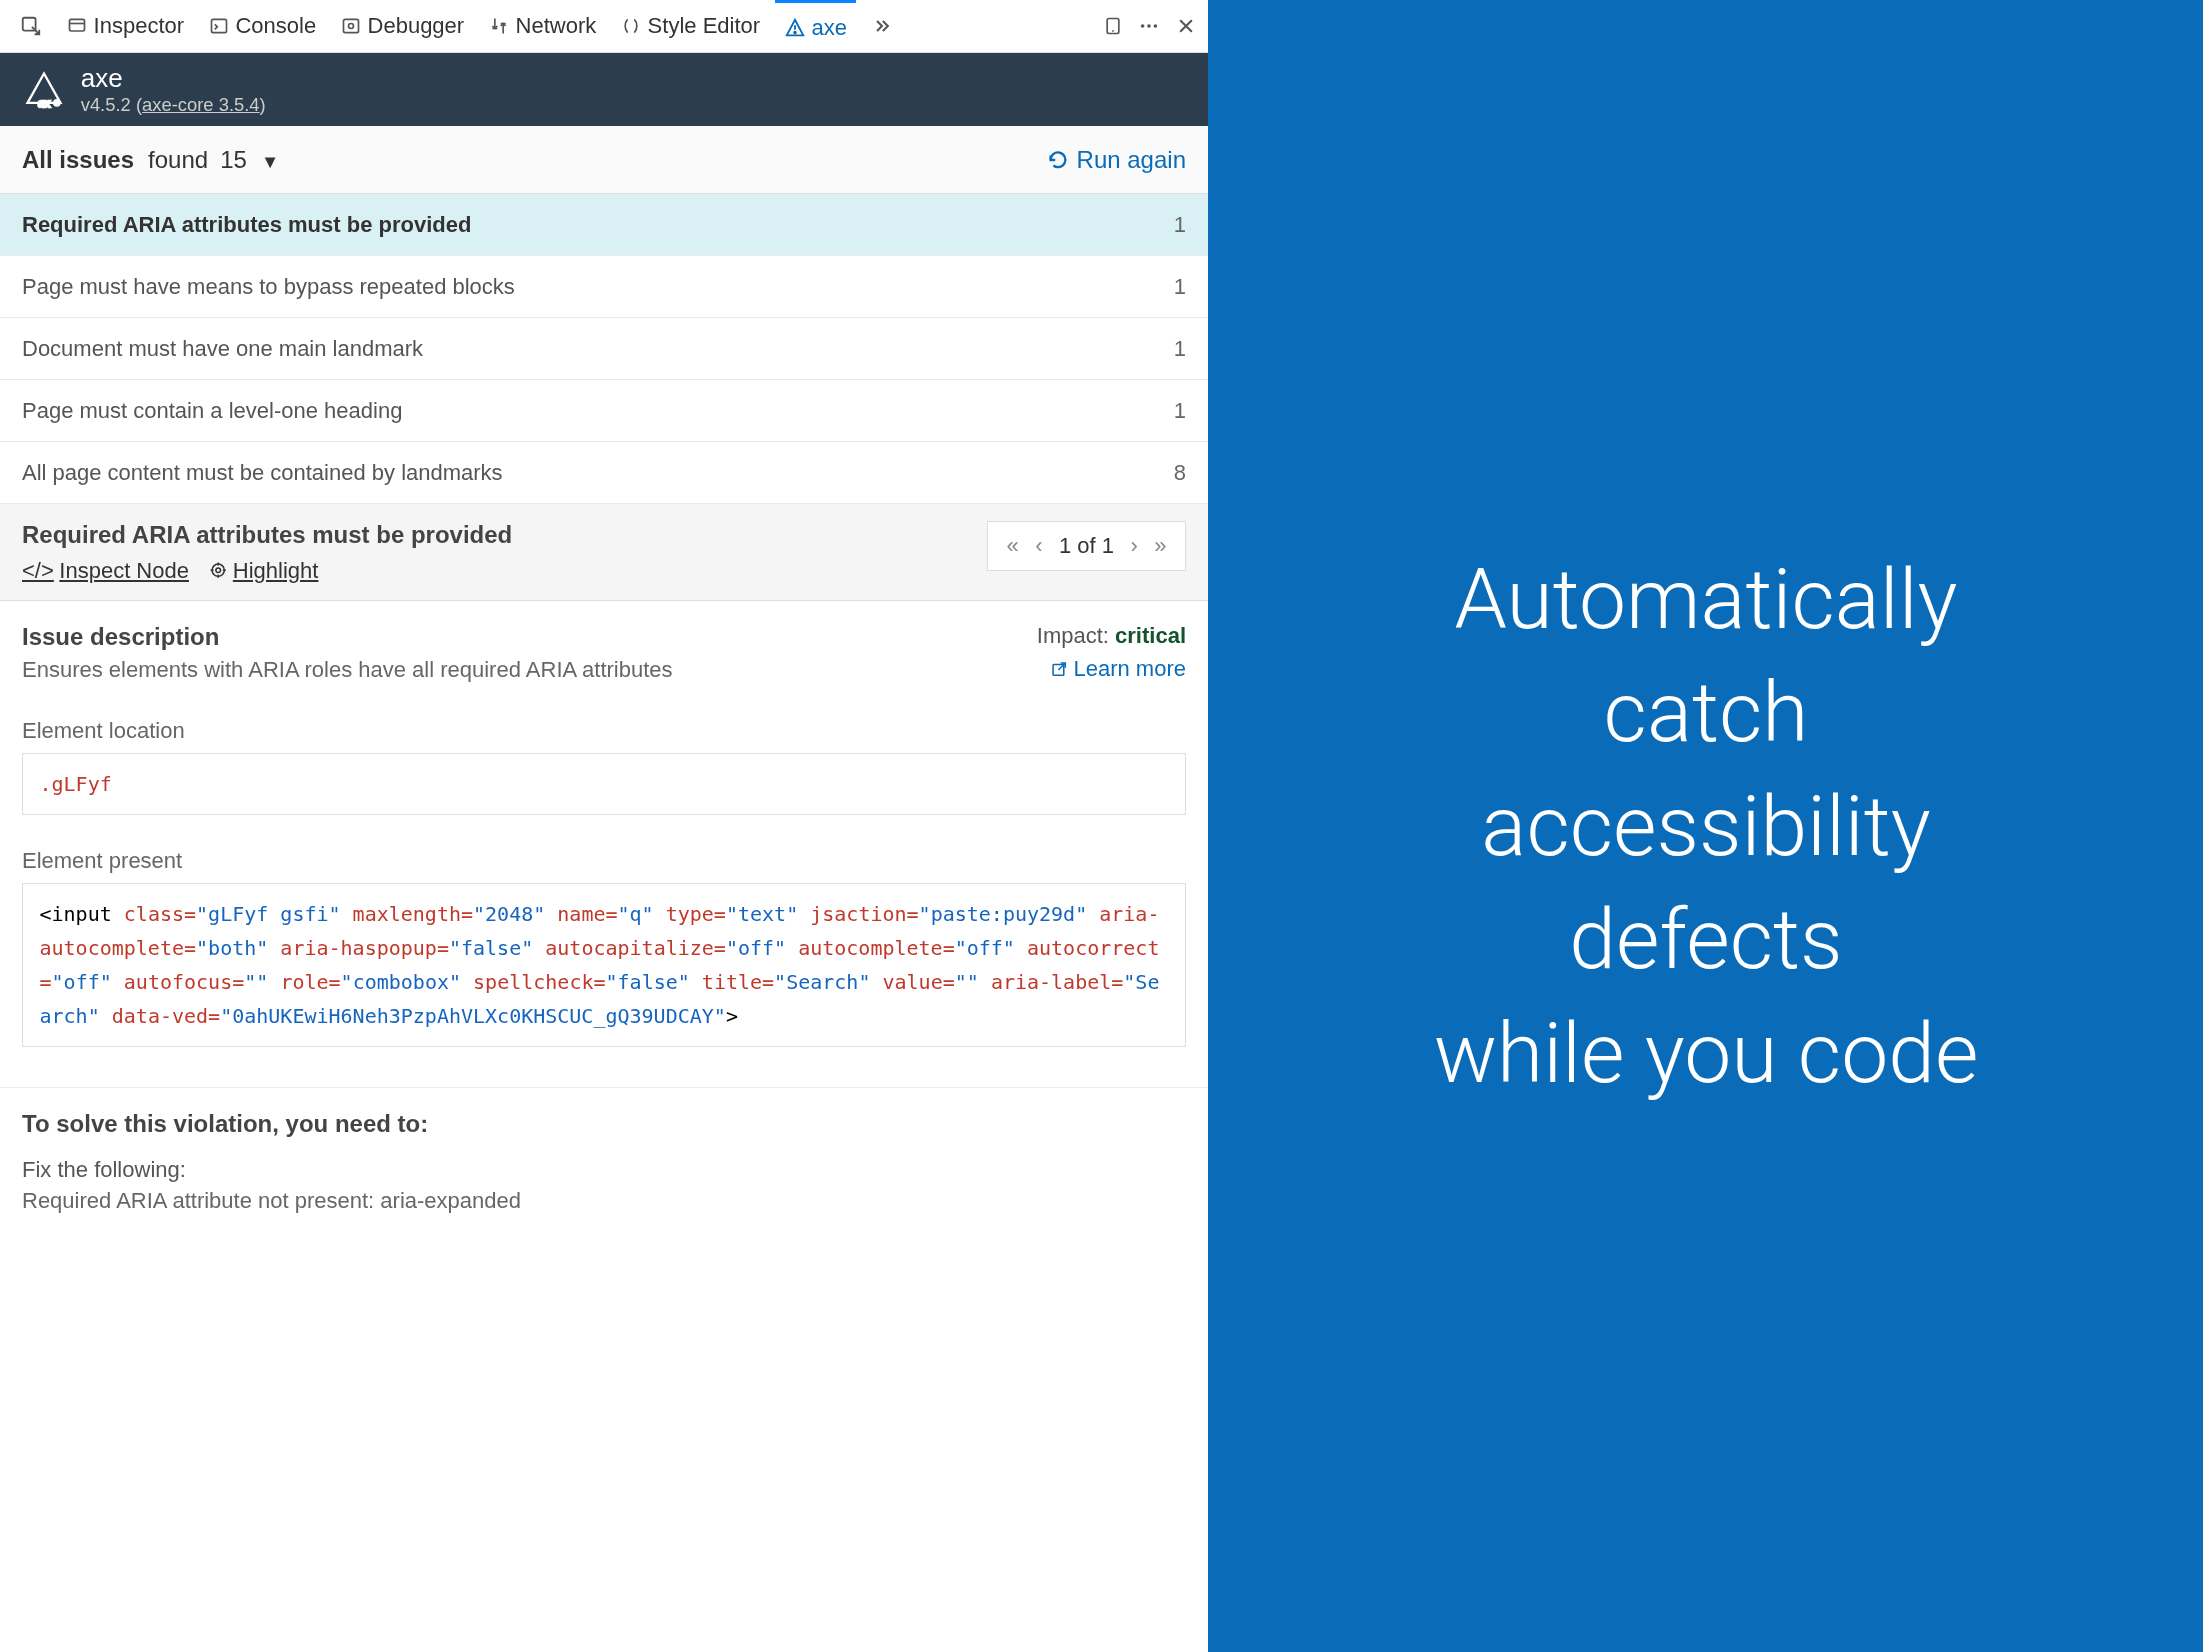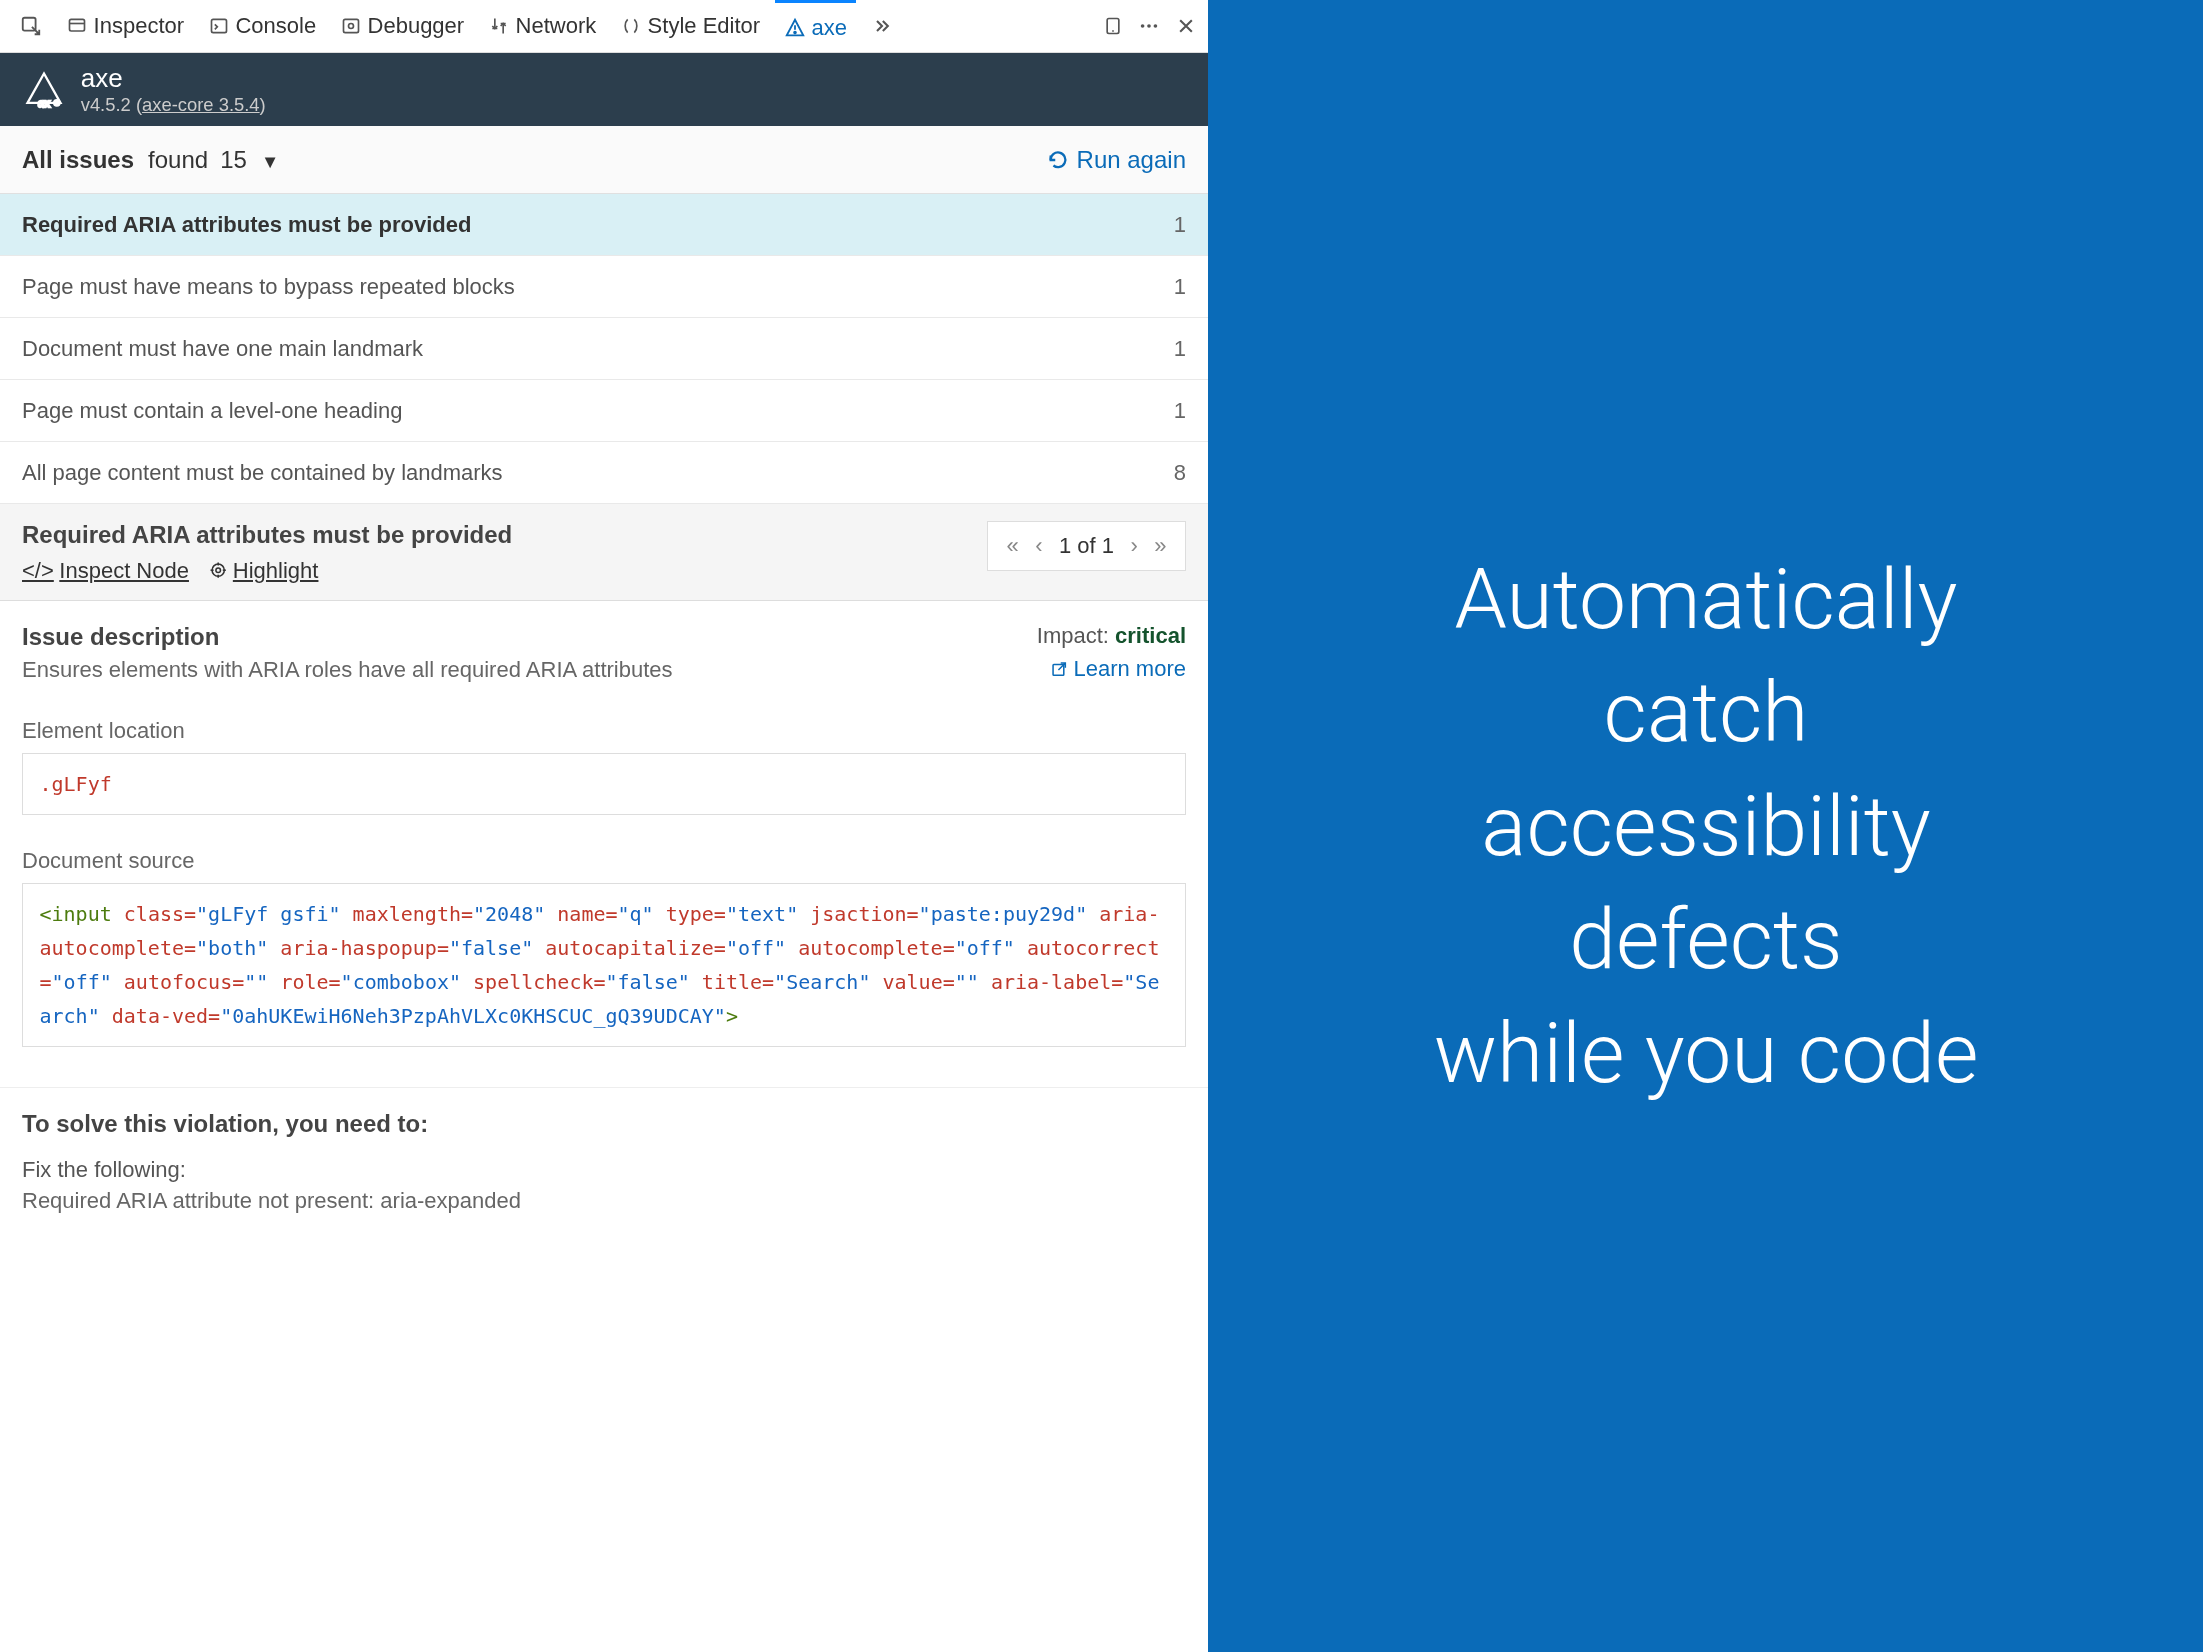--- a/index.html
+++ b/index.html
@@ -141,21 +141,21 @@
 .code-box {
   border: 0.9px solid #ddd;
   padding: 13px 16.5px;
   margin-top: 9.2px;
   font-family: "Consolas", "Monaco", monospace;
   font-size: 20px;
   line-height: 1.7;
   word-break: break-all;
 }
 .selector-text { color: #c0392b; }
-.source-code .tag { color: #4d7c0f; }
+.source-code .tag { color: #000000; }
 .source-code .attr-name { color: #c0392b; }
 .source-code .attr-val { color: #1565c0; }
 .solve-section { padding: 22px; border-top: 0.9px solid #eee; margin-top: 18.4px;}
 .solve-title { font-weight: 600; color: #444; font-size: 24px;}
 .solve-sub { margin-top: 18.4px; font-size: 22px; color: #555;}
 .solve-text { margin-top: 5.5px; font-size: 22px; color: #666;}
 .right-panel {
   flex: 1;
   display: flex;
   align-items: center;
@@ -382,21 +382,21 @@
             <span>Learn more</span>
           </div>
         </div>
       </div>
 
       <div class="section-label">Element location</div>
       <div class="code-box">
         <span class="selector-text">.gLFyf</span>
       </div>
 
-      <div class="section-label">Document source</div>
+      <div class="section-label">Element present</div>
       <div class="code-box source-code" id="source-code-box"><span class="tag">&lt;input</span> <span class="attr-name">class=</span><span class="attr-val">"gLFyf gsfi"</span> <span class="attr-name">maxlength=</span><span class="attr-val">"2048"</span> <span class="attr-name">name=</span><span class="attr-val">"q"</span> <span class="attr-name">type=</span><span class="attr-val">"text"</span> <span class="attr-name">jsaction=</span><span class="attr-val">"paste:puy29d"</span> <span class="attr-name">aria-autocomplete=</span><span class="attr-val">"both"</span> <span class="attr-name">aria-haspopup=</span><span class="attr-val">"false"</span> <span class="attr-name">autocapitalize=</span><span class="attr-val">"off"</span> <span class="attr-name">autocomplete=</span><span class="attr-val">"off"</span> <span class="attr-name">autocorrect=</span><span class="attr-val">"off"</span> <span class="attr-name">autofocus=</span><span class="attr-val">""</span> <span class="attr-name">role=</span><span class="attr-val">"combobox"</span> <span class="attr-name">spellcheck=</span><span class="attr-val">"false"</span> <span class="attr-name">title=</span><span class="attr-val">"Search"</span> <span class="attr-name">value=</span><span class="attr-val">""</span> <span class="attr-name">aria-label=</span><span class="attr-val">"Search"</span> <span class="attr-name">data-ved=</span><span class="attr-val">"0ahUKEwiH6Neh3PzpAhVLXc0KHSCUC_gQ39UDCAY"</span><span class="tag">&gt;</span></div>
     </div>
 
     <div class="solve-section">
       <div class="solve-title">To solve this violation, you need to:</div>
       <div class="solve-sub">Fix the following:</div>
       <div class="solve-text">Required ARIA attribute not present: aria-expanded</div>
     </div>
 
   </div>

